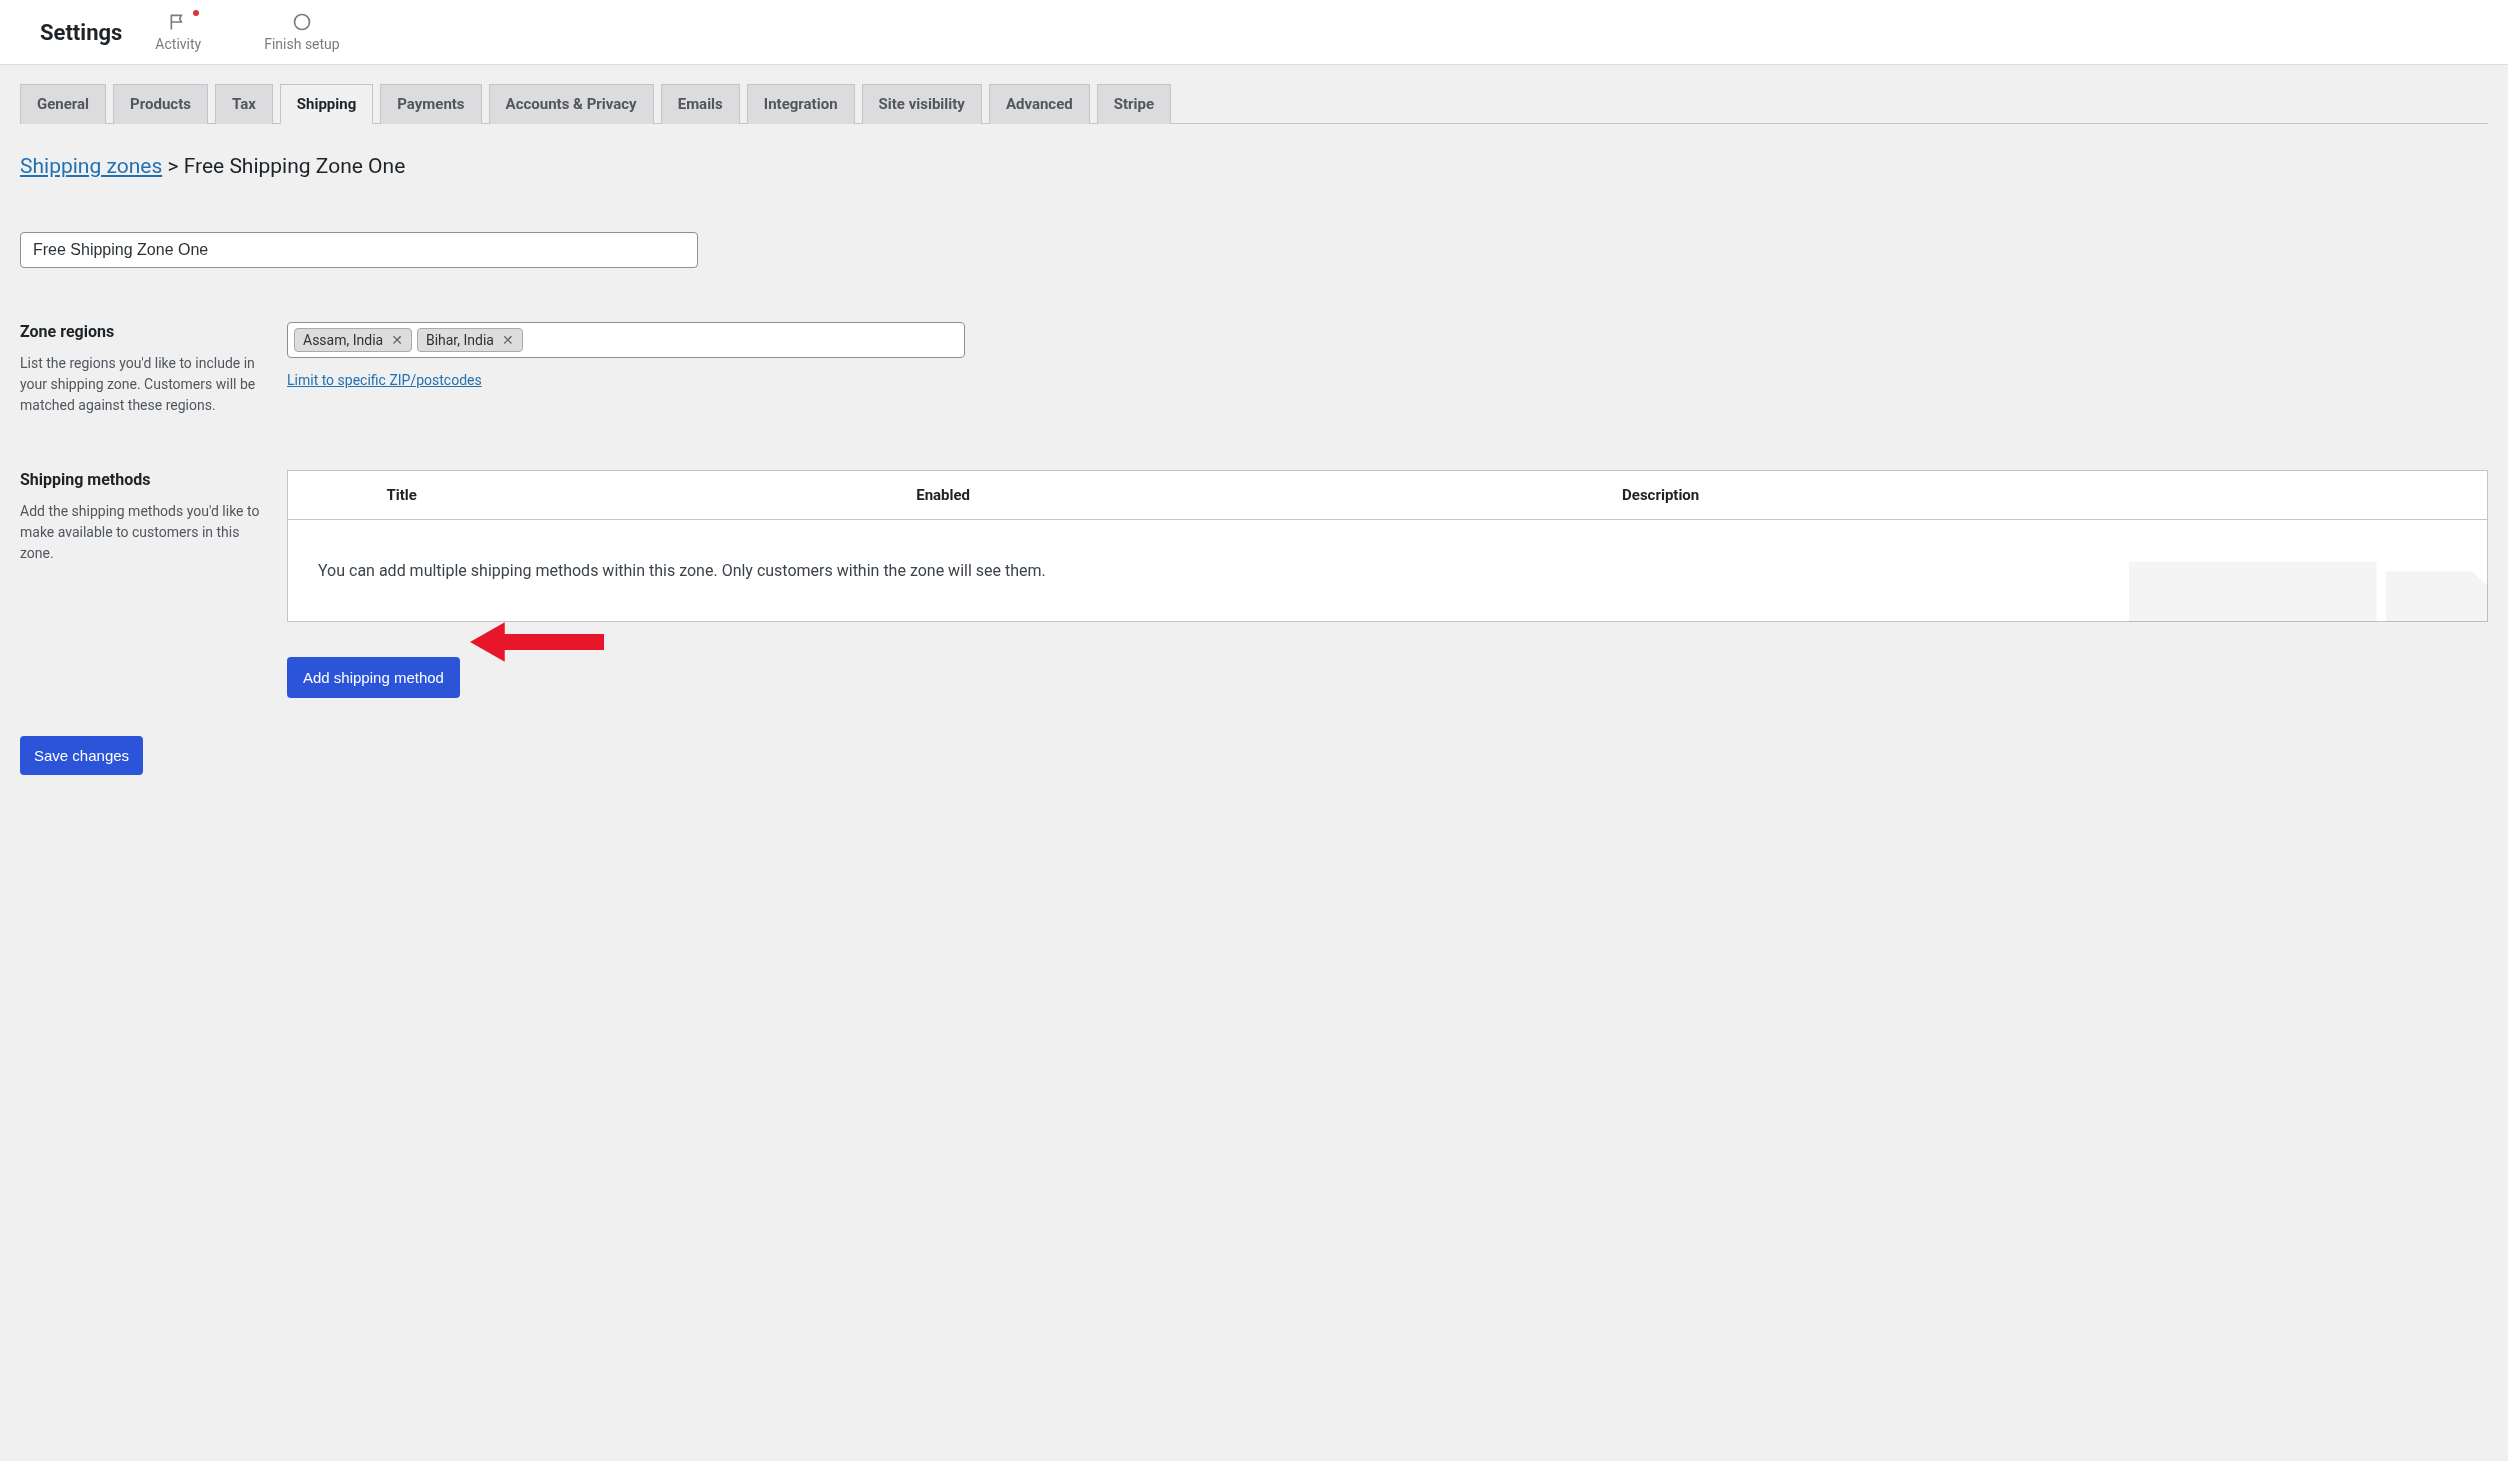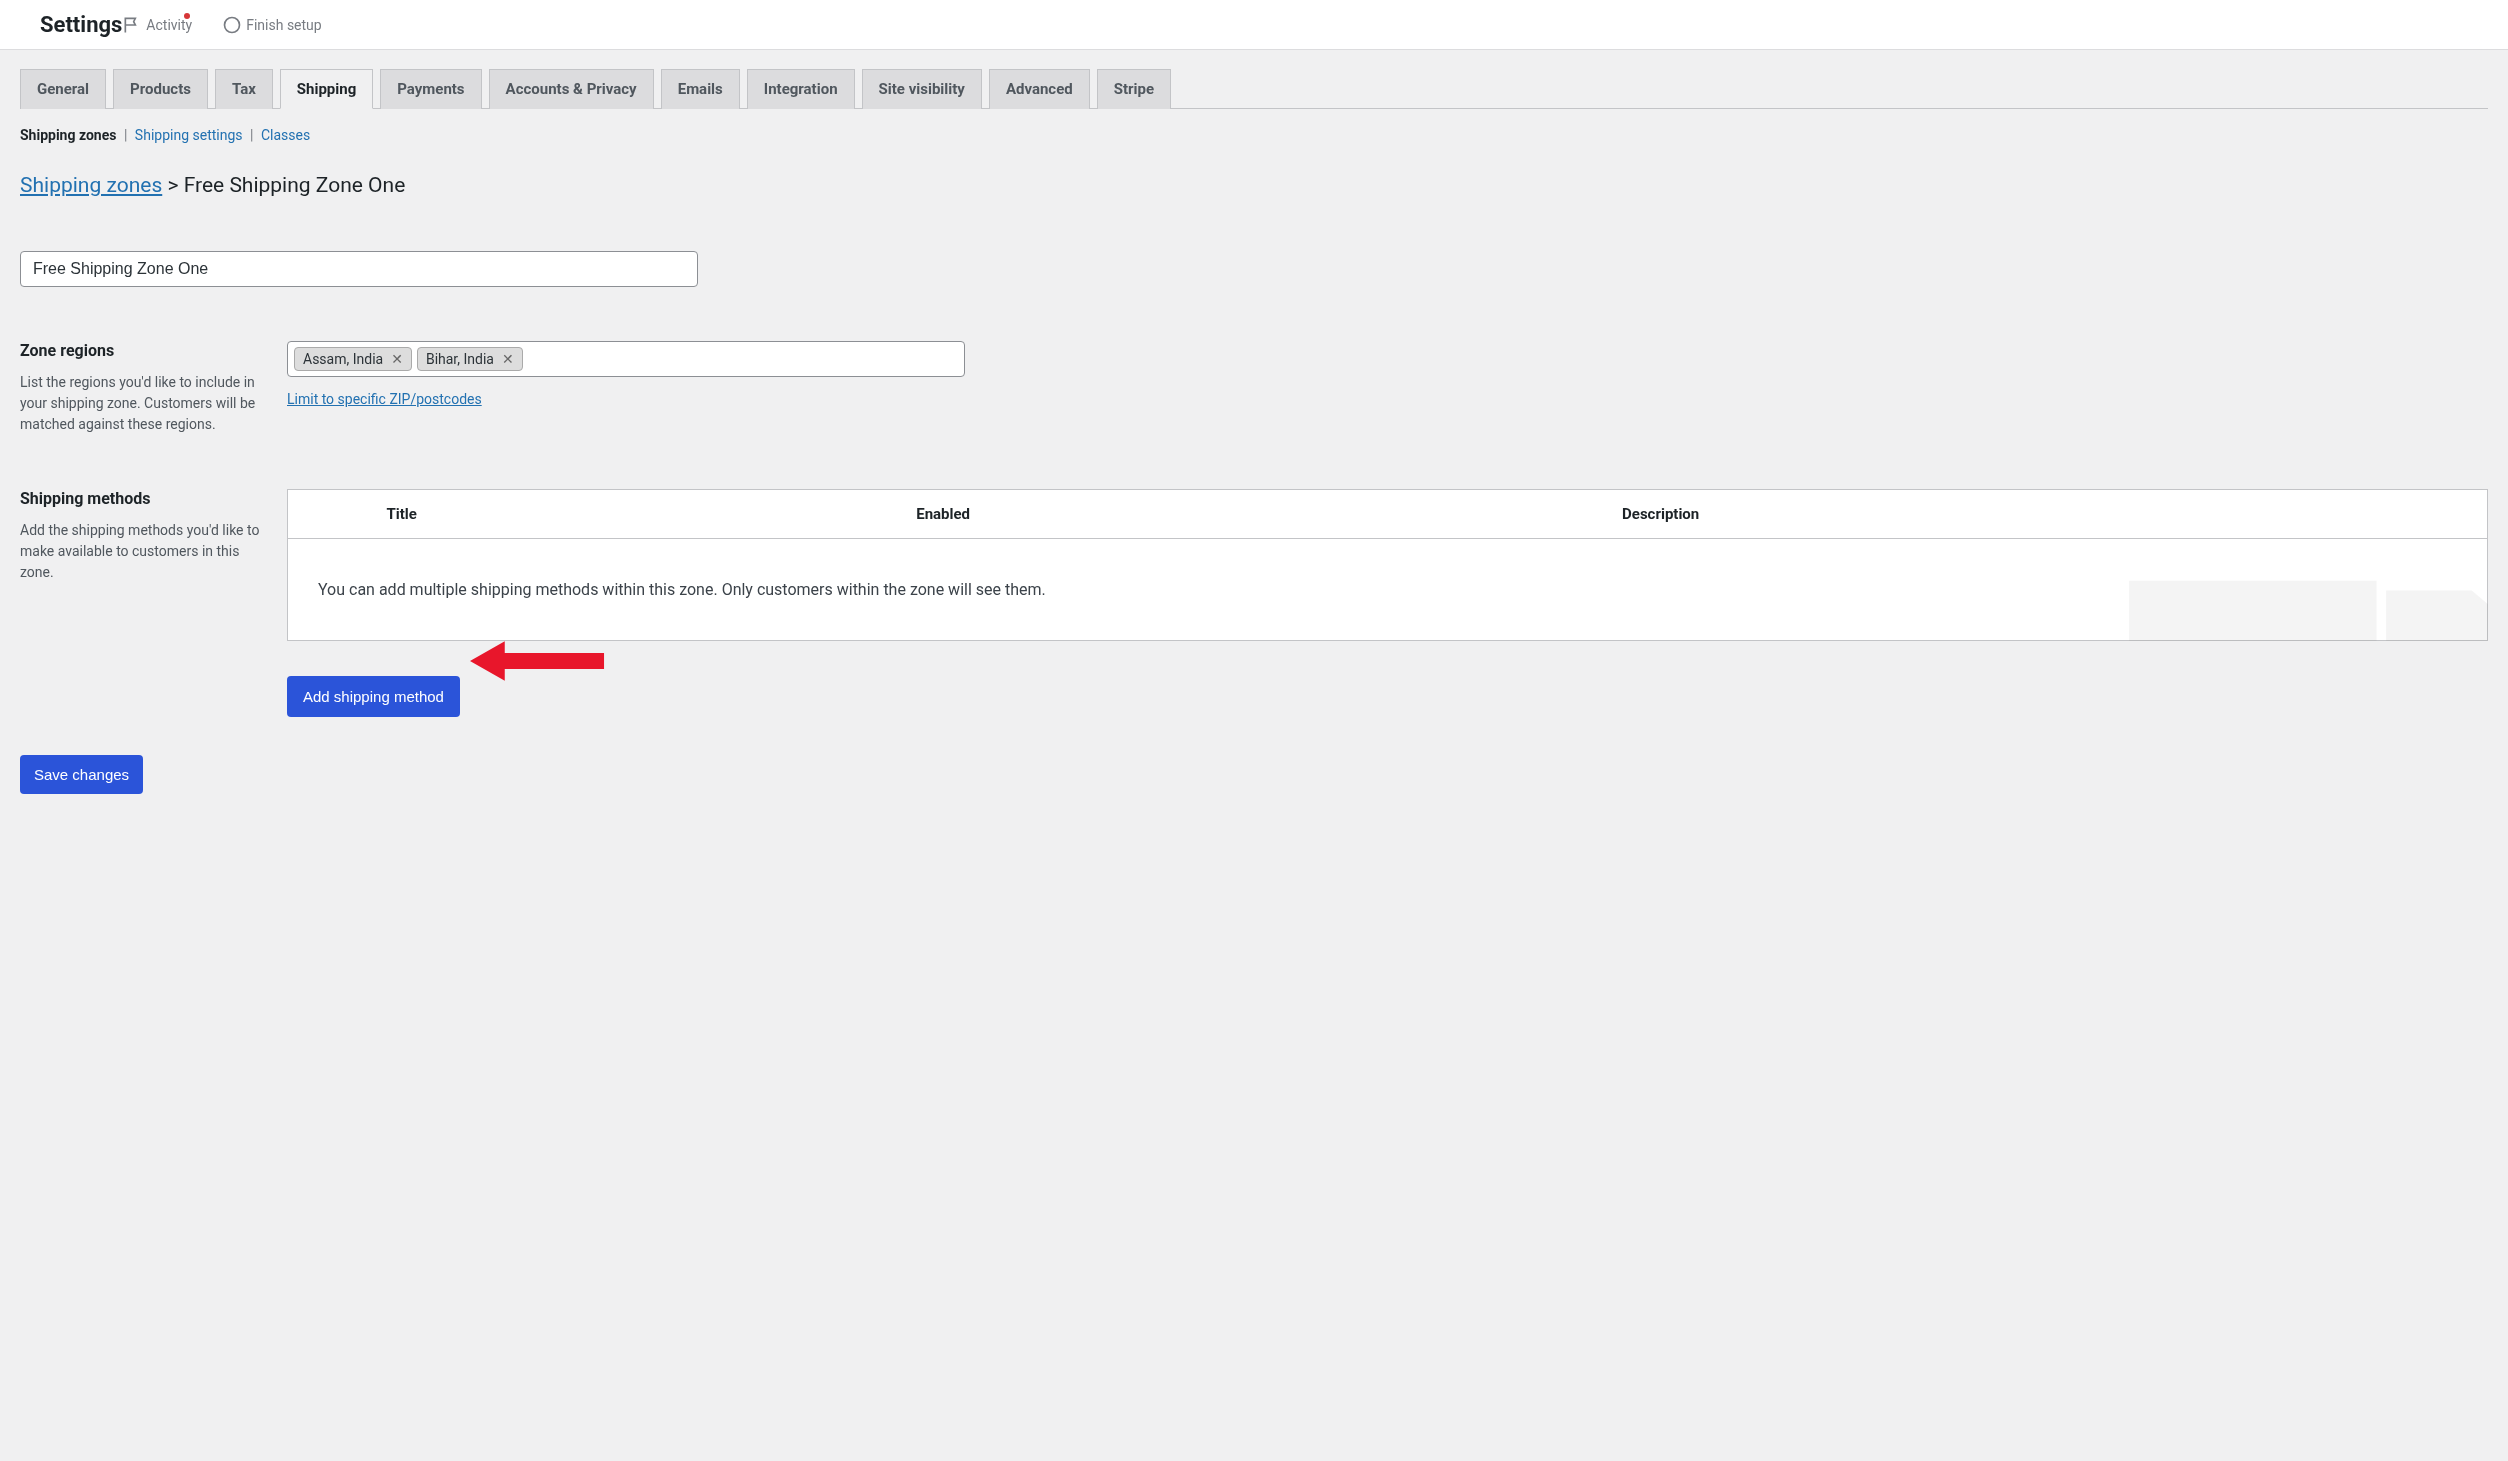--- a/index.html
+++ b/index.html
@@ -25,27 +25,28 @@
       font-size: 22px;
       font-weight: 700;
       color: #1d2327;
     }
     .top-bar-right {
       display: flex;
       gap: 30px;
     }
     .top-bar-item {
       display: flex;
-      flex-direction: row;
+      flex-direction: column;
       align-items: center;
       gap: 4px;
       color: #787c82;
       font-size: 14px;
       cursor: pointer;
       position: relative;
+      margin-left: 33px;
     }
     .top-bar-item svg {
       width: 20px;
       height: 20px;
     }
     .red-dot {
       position: absolute;
       top: -2px;
       right: 2px;
       width: 6px;
@@ -276,27 +277,20 @@
     <div class="tab active">Shipping</div>
     <div class="tab">Payments</div>
     <div class="tab">Accounts &amp; Privacy</div>
     <div class="tab">Emails</div>
     <div class="tab">Integration</div>
     <div class="tab">Site visibility</div>
     <div class="tab">Advanced</div>
     <div class="tab">Stripe</div>
   </div>
 
-  <div class="subtabs">
-    <span class="active-sub">Shipping zones</span>
-    <span class="sep">|</span>
-    <a href="#">Shipping settings</a>
-    <span class="sep">|</span>
-    <a href="#">Classes</a>
-  </div>
 
   <div class="breadcrumb">
     <a href="#">Shipping zones</a>
     <span> &gt; </span>
     <span>Free Shipping Zone One</span>
   </div>
 
   <div class="form-row">
     <div class="form-input-col">
       <input type="text" class="text-input" value="Free Shipping Zone One" style="">

